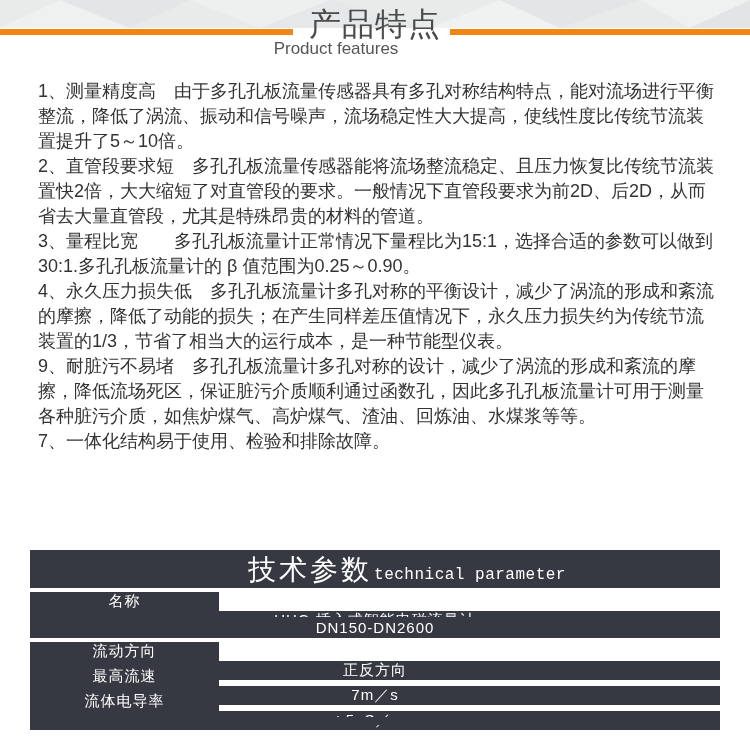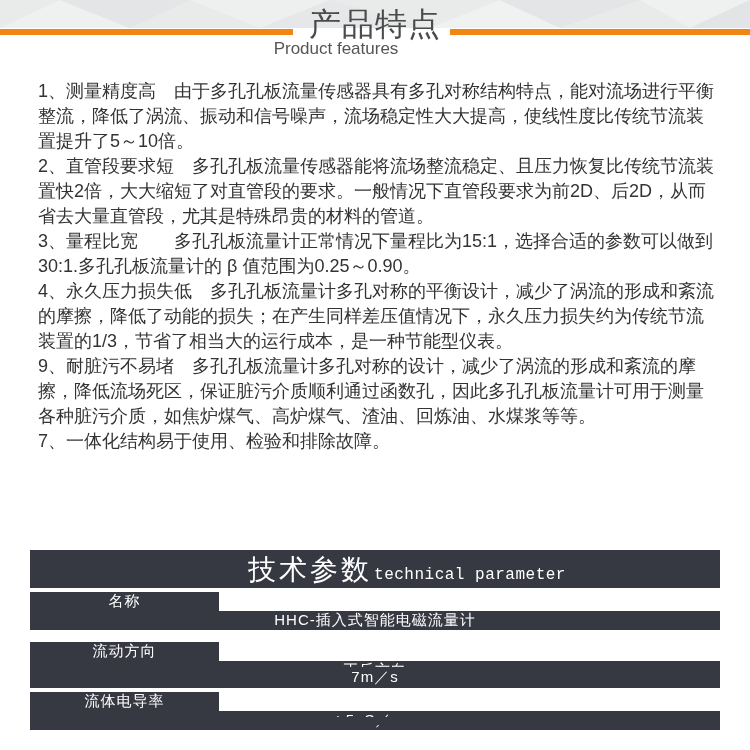--- a/index.html
+++ b/index.html
@@ -87,26 +87,28 @@
         <span class="tech-title">技术参数</span>
         <span class="tech-subtitle">technical parameter</span>
       </div>
     </div>
 
     <div class="trow">
       <div class="tcell tcell-label">名称</div>
       <div class="tcell tcell-value">HHC-插入式智能电磁流量计</div>
     </div>
     <div class="trow">
+      <div class="tcell tcell-value">DN150-DN2600</div>
     </div>
     <div class="trow">
       <div class="tcell tcell-label">流动方向</div>
       <div class="tcell tcell-value">正反方向</div>
     </div>
     <div class="trow">
+      <div class="tcell tcell-label">最高流速</div>
       <div class="tcell tcell-value">7m／s</div>
     </div>
     <div class="trow">
       <div class="tcell tcell-label">流体电导率</div>
       <div class="tcell tcell-value">≥5uS／cm</div>
     </div>
 
     <div class="trow trow-partial">
       <div class="tcell tcell-label"></div>
       <div class="tcell tcell-value"></div>

